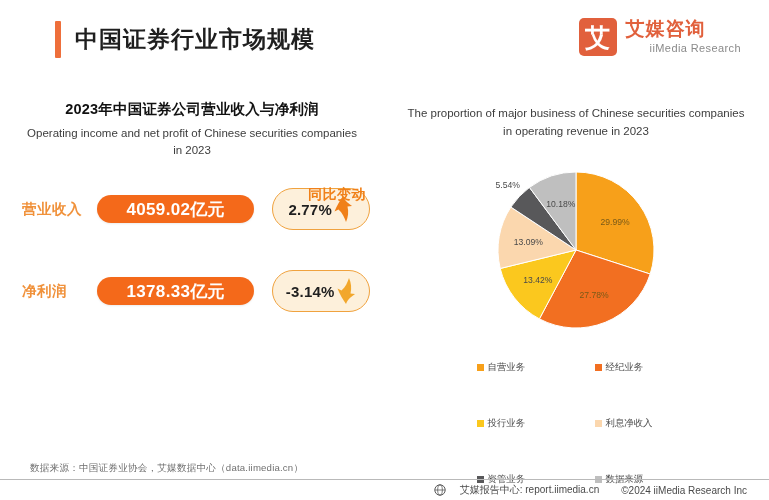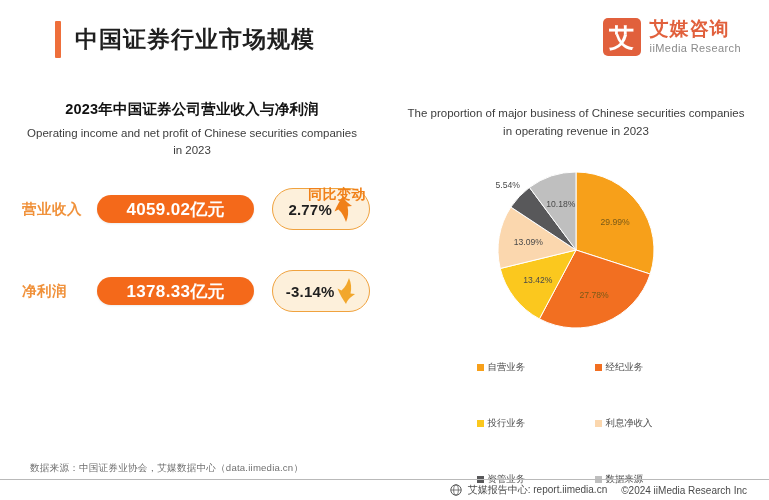--- a/index.html
+++ b/index.html
@@ -86,20 +86,21 @@
     letter-spacing: 1px;
     line-height: 1.1;
   }
 
   .brand-en {
     font-size: 11px;
     color: #8a8a8a;
     letter-spacing: 0.4px;
     line-height: 1.3;
     margin-top: 1px;
+    margin-left: 24px;
   }
 
   
   .panels {
     position: absolute;
     top: 100px;
     left: 0;
     width: 769px;
     height: 345px;
     display: flex;
@@ -274,21 +275,21 @@
   }
 
   .footer-bar {
     position: absolute;
     right: 22px;
     top: 483px;
     display: flex;
     align-items: center;
     font-size: 10px;
     color: #4a4a4a;
-    gap: 6px;
+    gap: 14px;
   }
 
   .globe-icon { display: block; }
 
   .footer-copy { color: #4a4a4a; margin-left: 8px; }
 </style>
 </head>
 <body>
 
 <div class="header">

